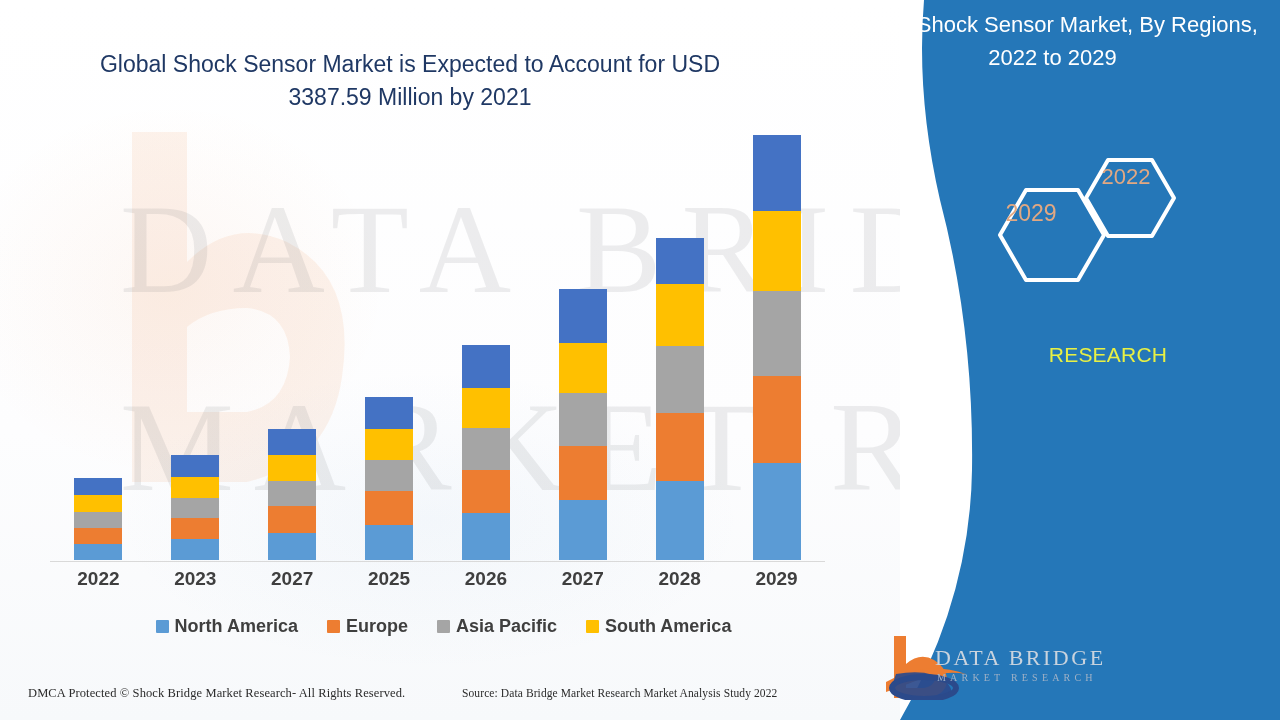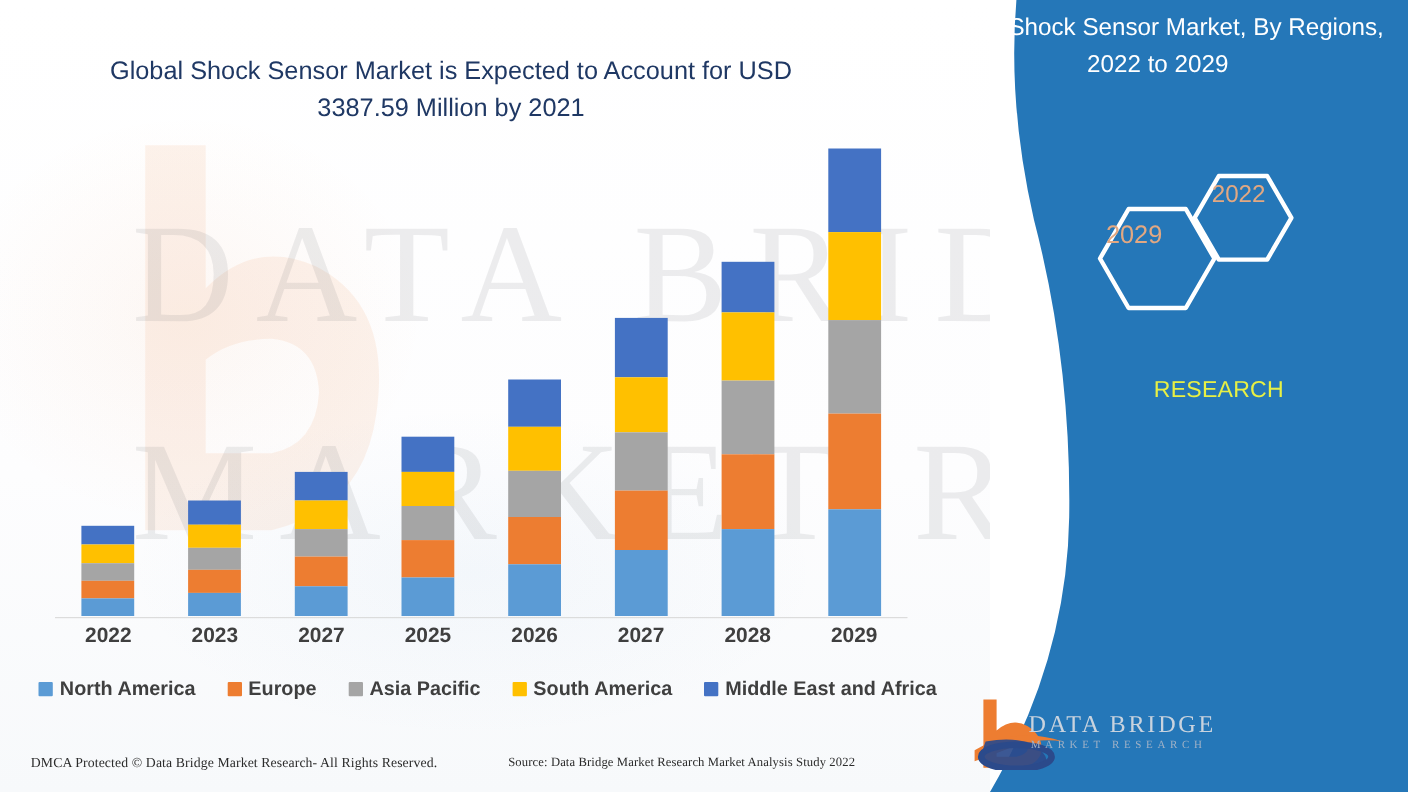--- a/index.html
+++ b/index.html
@@ -183,27 +183,23 @@
           <span class="legend-label">Europe</span>
         </div>
         <div class="legend-item">
           <span class="swatch" style="background: rgb(165, 165, 165);"></span>
           <span class="legend-label">Asia Pacific</span>
         </div>
         <div class="legend-item">
           <span class="swatch" style="background: rgb(255, 192, 0);"></span>
           <span class="legend-label">South America</span>
         </div>
-        <div class="legend-item">
-          <span class="swatch" style="background: rgb(68, 114, 196);"></span>
-          <span class="legend-label">Middle East and Africa</span>
-        </div>
       </div>
 
-    <div class="footer-left">DMCA Protected © Data Bridge Market Research- All Rights Reserved.</div>
+    <div class="footer-left">DMCA Protected © Shock Bridge Market Research- All Rights Reserved.</div>
     <div class="footer-right">Source: Data Bridge Market Research Market Analysis Study 2022</div>
   </div>
 
   <svg class="right-panel" viewBox="0 0 460 720" preserveAspectRatio="none">
     <path d="M104 0 L460 0 L460 720 L80 720 Q150 600 152 470 Q154 330 120 200 Q96 95 104 0 Z" fill="#2577b8"></path>
   </svg>
 
   <div class="right-title">Global Shock Sensor Market, By Regions, 2022 to 2029</div>
 
   <div class="hex-wrap">

